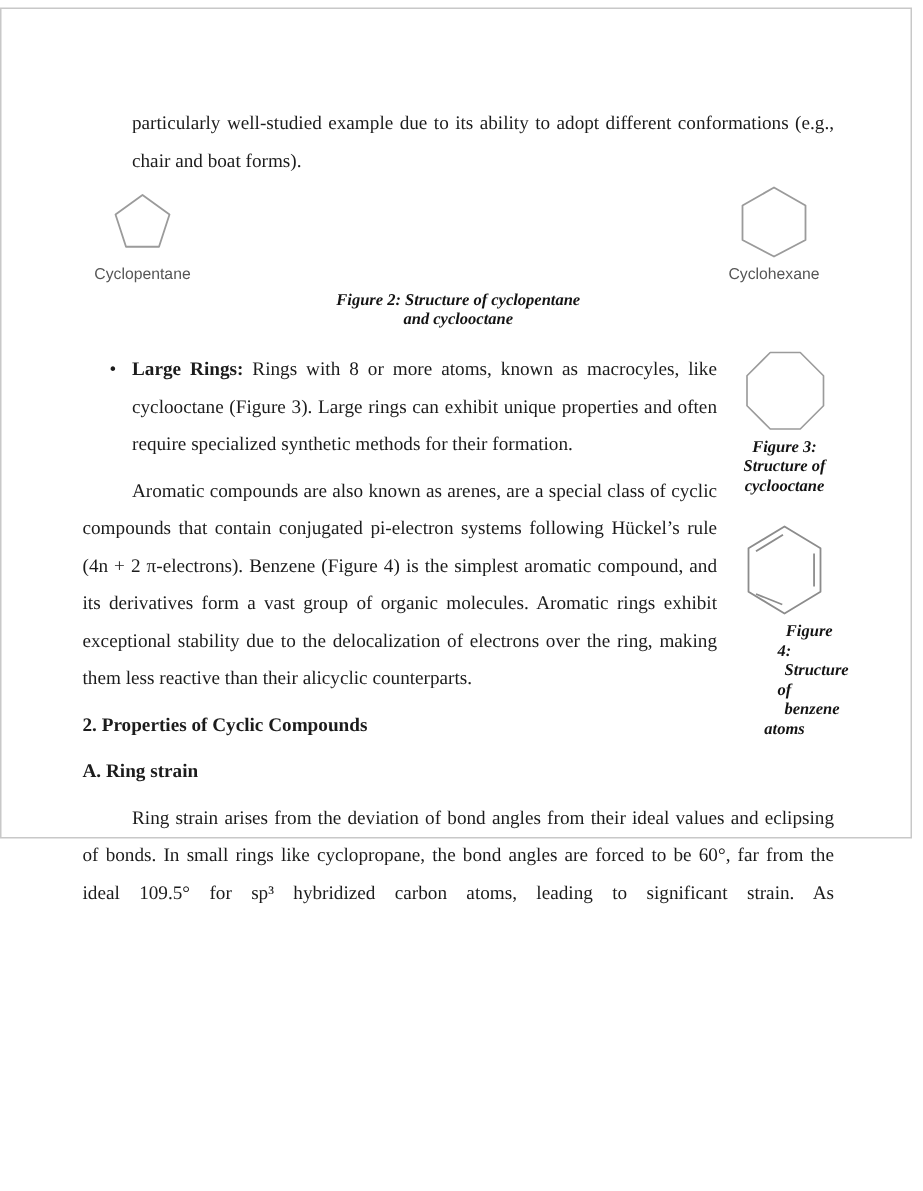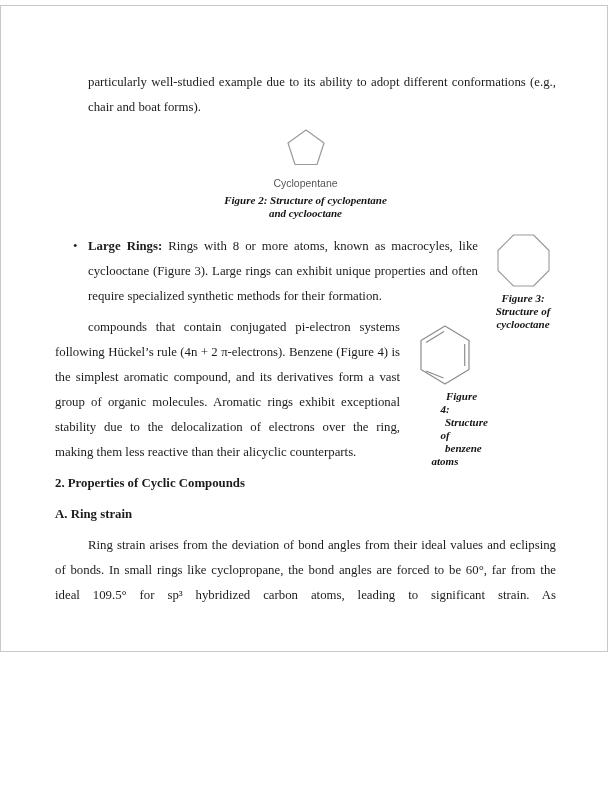--- a/index.html
+++ b/index.html
@@ -1,30 +1,30 @@
 <!DOCTYPE html>
 <html><head>
 <meta charset="utf-8">
 <style>
   html,body{margin:0;padding:0;background:#ffffff;}
   body{width:615px;height:794px;overflow:hidden;position:relative;
        font-family:"Liberation Serif", serif;color:#1c1c1c;}
-  .page{position:absolute;left:0;top:5px;width:608px;height:647px;
+  .page{position:absolute;left:0;top:5px;width:608px;height:554px;
         background:#fff;border:1px solid #c8c8c8;box-sizing:border-box;}
   .content{padding:64px 51px 0 54px;font-size:12.8px;line-height:25px;}
 
   .jtext{text-align:justify;}
   .jlast{text-align:justify;text-align-last:justify;}
   .cont-para{margin:0 0 0 33px;}
   .para{margin:6px 0 0 0;text-indent:33px;}
   .heading{margin:6px 0 0 0;font-weight:bold;}
 
   
   .figure2{margin:4px 0 0 0;text-align:center;line-height:normal;}
-  .fig2-row{display:flex;justify-content:center;gap:8px;}
+  .fig2-row{display:flex;justify-content:space-between;gap:8px;}
   .fig2-item{width:80px;}
   .shape-box{height:48px;display:flex;align-items:center;justify-content:center;}
   .shape-label{margin-top:5px;font-family:"Liberation Sans", sans-serif;
                font-size:10.5px;color:#565656;line-height:13px;}
   .fig-caption{margin-top:4px;font-size:11px;font-weight:bold;font-style:italic;
                line-height:13px;color:#141414;text-align:center;}
   .fig-caption span{display:block;}
 
   
   .bullet-item{position:relative;margin:14px 0 0 0;padding-left:33px;}
@@ -48,20 +48,28 @@
     <div class="figure2">
       <div class="fig2-row">
         <div class="fig2-item">
           <div class="shape-box">
             <svg width="38" height="40" viewBox="0 0 38 40">
               <polygon points="19,2 37,15 30,36.5 8,36.5 1,15" fill="none" stroke="#9b9b9b" stroke-width="1.2" stroke-linejoin="round"></polygon>
             </svg>
           </div>
           <div class="shape-label">Cyclopentane</div>
         </div>
+        <div class="fig2-item">
+          <div class="shape-box">
+            <svg width="44" height="48" viewBox="0 0 44 48">
+              <polygon points="22,1 43,13 43,36 22,47 1,36 1,13" fill="none" stroke="#9b9b9b" stroke-width="1.2" stroke-linejoin="round"></polygon>
+            </svg>
+          </div>
+          <div class="shape-label">Cyclohexane</div>
+        </div>
       </div>
       <div class="fig-caption">
         <span>Figure 2: Structure of cyclopentane</span>
         <span>and cyclooctane</span>
       </div>
     </div>
 
     <div class="bullet-item jtext">
       <span class="bullet-marker">•</span>
       <aside class="fig-float">
@@ -70,21 +78,21 @@
         </svg>
         <div class="fig-caption">
           <span>Figure 3:</span>
           <span>Structure of</span>
           <span>cyclooctane</span>
         </div>
       </aside><span class="bullet-label">Large Rings:</span><span> Rings with 8 or more atoms, known as macrocyles, like cyclooctane (Figure 3). Large rings can exhibit unique properties and often require specialized synthetic methods for their formation.</span>
     </div>
 
 
-    <div class="para jtext"><aside class="fig-float fig4-float">
+    <div class="para jtext"><span>Aromatic compounds are also known as arenes, are a special class of cyclic </span><aside class="fig-float fig4-float">
         <svg width="52" height="60" viewBox="0 0 52 60">
           <polygon points="26,1 50,15.5 50,44.5 26,59 2,44.5 2,15.5" fill="none" stroke="#8c8c8c" stroke-width="1.2" stroke-linejoin="round"></polygon>
           <line x1="7" y1="17.5" x2="25" y2="6.5" stroke="#8c8c8c" stroke-width="1.2"></line>
           <line x1="45.7" y1="19" x2="45.7" y2="41" stroke="#8c8c8c" stroke-width="1.2"></line>
           <line x1="24.5" y1="53" x2="7" y2="46" stroke="#8c8c8c" stroke-width="1.2"></line>
         </svg>
         <div class="fig-caption">
           <span>Figure 4:</span>
           <span>Structure of</span>
           <span>benzene atoms</span>

